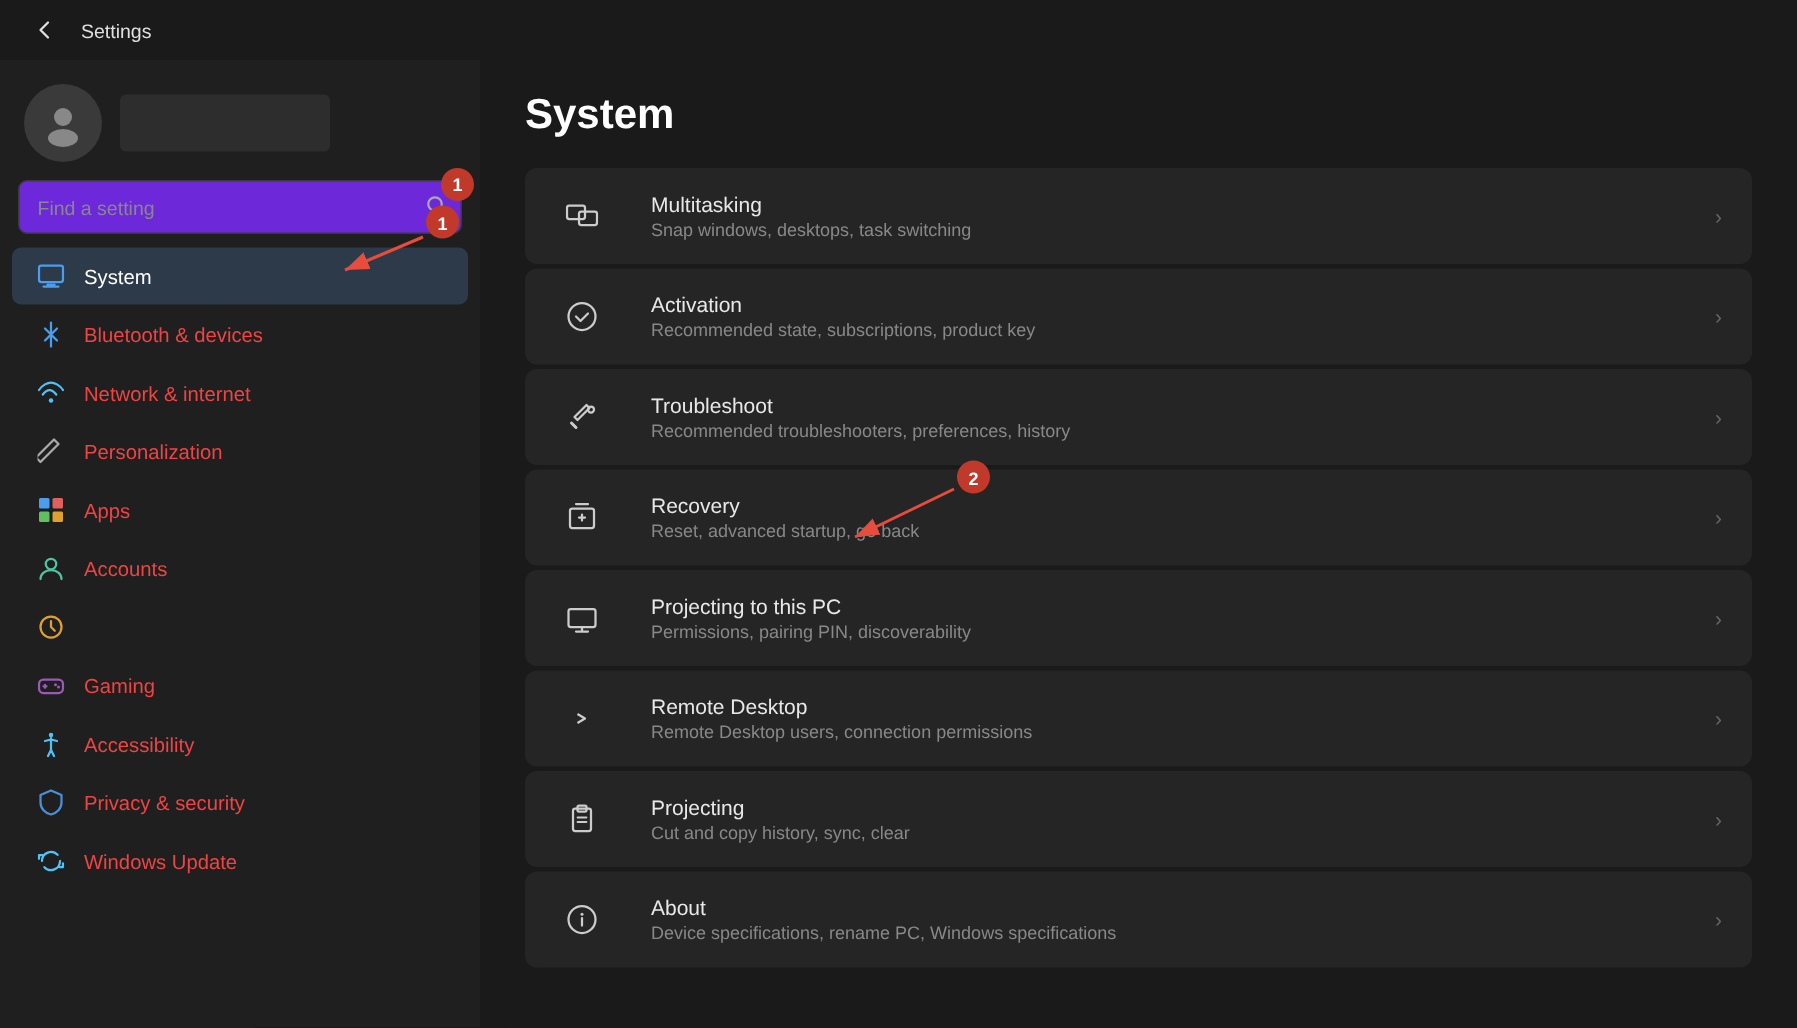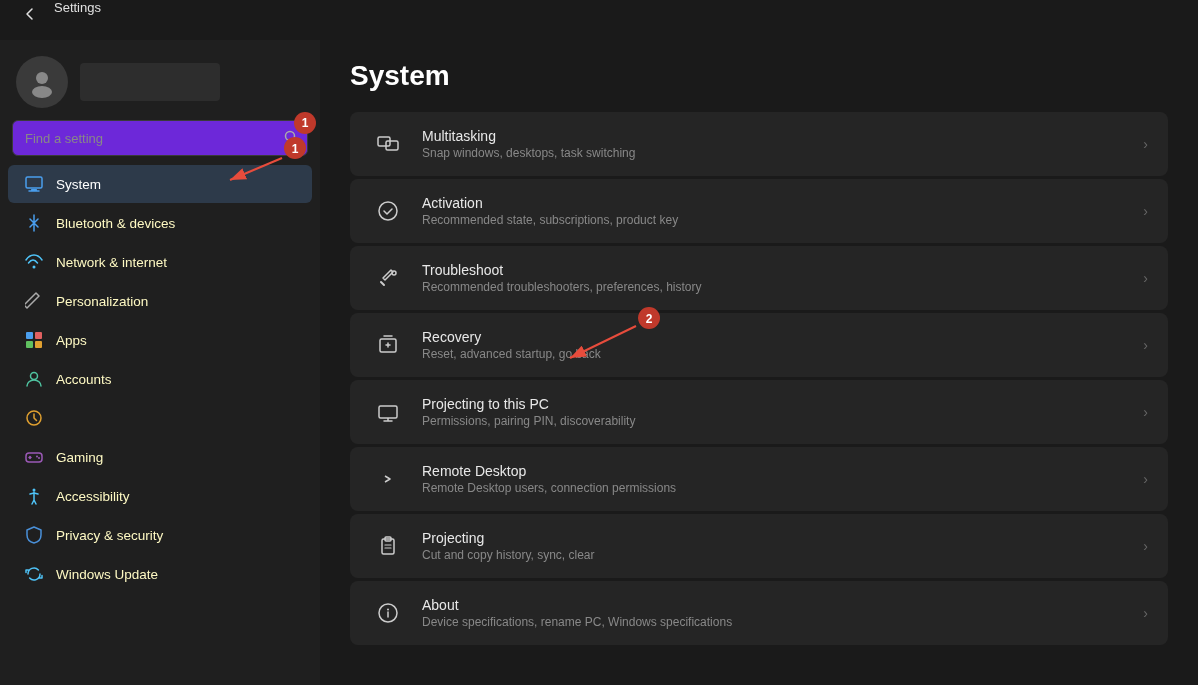--- a/index.html
+++ b/index.html
@@ -12,21 +12,21 @@
       overflow: hidden;
       display: flex;
       flex-direction: column;
     }
 
     
     .titlebar {
       height: 40px;
       background: #1a1a1a;
       display: flex;
-      align-items: flex-start;
+      align-items: center;
       padding: 0 16px;
       gap: 10px;
       flex-shrink: 0;
     }
     .titlebar-back {
       width: 28px; height: 28px;
       border-radius: 50%;
       background: transparent;
       border: none;
       color: #e0e0e0;
@@ -122,21 +122,21 @@
 
     .nav-item {
       display: flex;
       align-items: center;
       gap: 12px;
       padding: 9px 16px;
       cursor: pointer;
       border-radius: 6px;
       margin: 1px 8px;
       font-size: 13.5px;
-      color: #fef9c3;
+      color: #ef4444;
     }
     .nav-item.active {
       background: #2d3a4a;
       color: #fff;
     }
     .nav-icon {
       width: 20px; height: 20px;
       display: flex; align-items: center; justify-content: center;
       font-size: 16px;
       flex-shrink: 0;
@@ -162,21 +162,21 @@
 
     .settings-list {
       display: flex;
       flex-direction: column;
       gap: 3px;
     }
 
     .settings-item {
       display: flex;
       align-items: center;
-      gap: 16px;
+      gap: 28px;
       padding: 14px 20px;
       background: #252525;
       border-radius: 8px;
       cursor: pointer;
       transition: background 0.15s;
     }
 
     .settings-item-icon {
       width: 36px; height: 36px;
       display: flex; align-items: center; justify-content: center;

